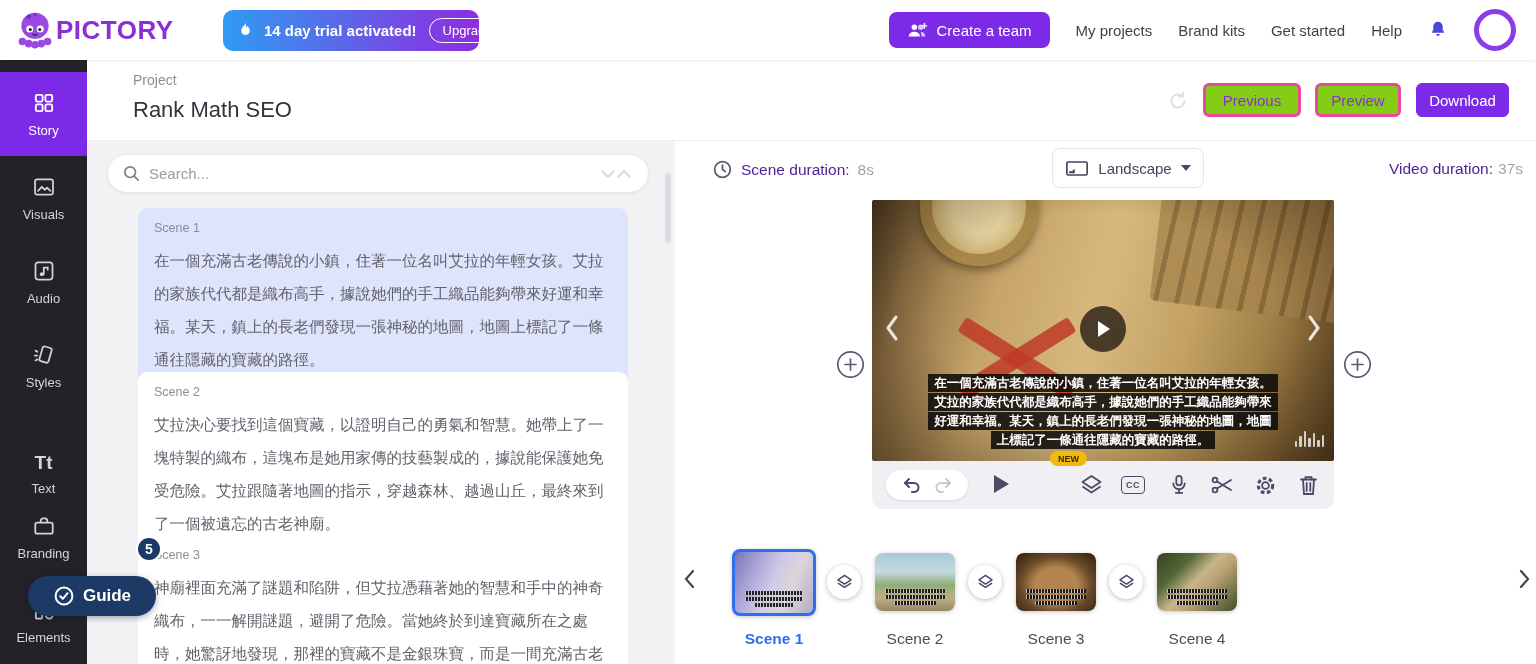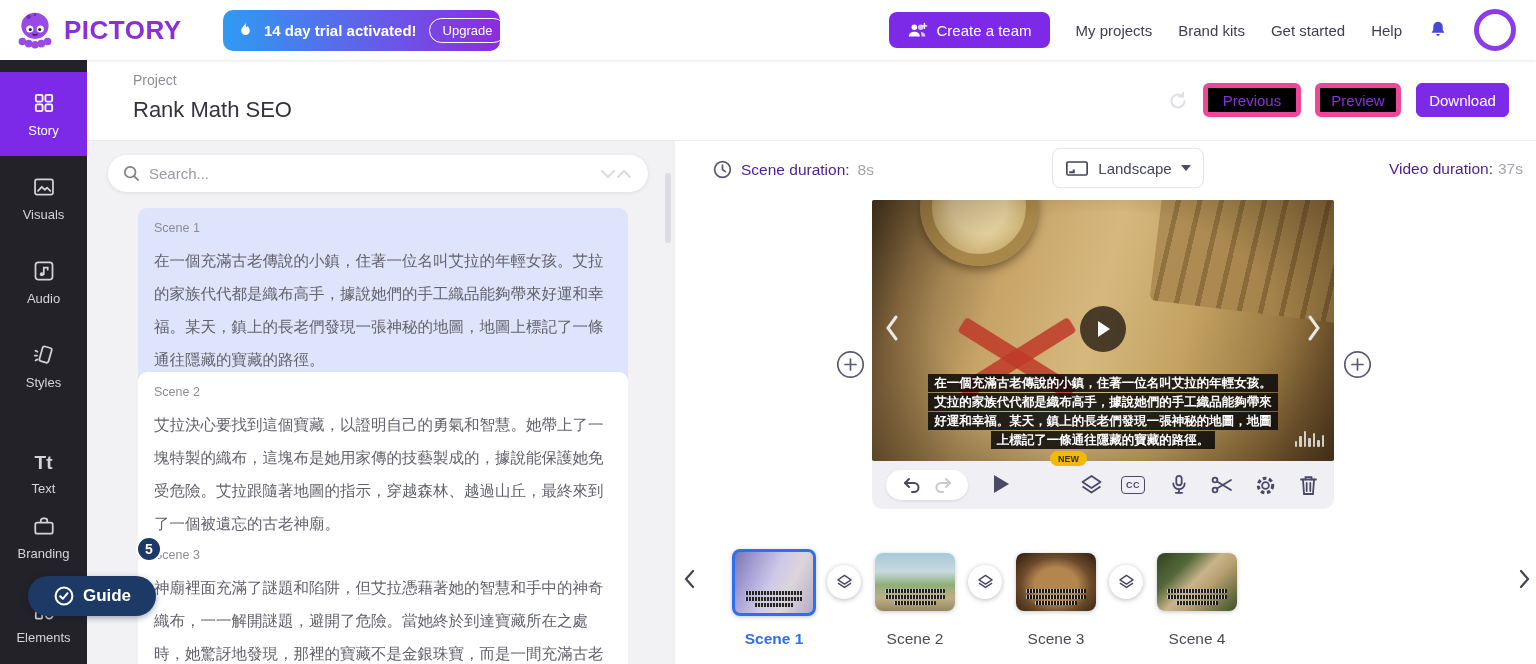--- a/index.html
+++ b/index.html
@@ -3,23 +3,23 @@
 <meta charset="utf-8">
 <style>
   * { box-sizing: border-box; margin: 0; padding: 0; }
   html,body { width:1536px; height:664px; overflow:hidden;
     font-family:"Liberation Sans", sans-serif; background:#fff; }
   .frame { position:relative; width:1536px; height:664px; overflow:hidden; }
 
   
   .topbar { position:absolute; left:0; top:0; width:1536px; height:60px; background:#fff;
     box-shadow:0 1px 3px rgba(30,30,50,.10); z-index:30; }
-  .logo { position:absolute; left:14px; top:9px; display:flex; align-items:center; gap:8px; }
+  .logo { position:absolute; left:14px; top:9px; display:flex; align-items:center; }
   .brand-text { font-size:26px; font-weight:800; color:#8b2fd6; letter-spacing:.5px; }
-  .trial-pill { position:absolute; left:223px; top:10px; height:41px; width:277px; border-radius:10px;
+  .trial-pill { position:absolute; left:223px; top:10px; height:41px; width:256px; border-radius:10px;
     background:linear-gradient(90deg, var(--trial-from,#2f9bf2), var(--trial-to,#8f2be0));
     display:flex; align-items:center; gap:10px; padding:0 8px 0 14px; }
   .trial-text { color:#fff; font-size:15px; font-weight:bold; white-space:nowrap; }
   .upgrade-btn { margin-left:2px; border:1.5px solid #fff; border-radius:15px; padding:4px 13px;
     color:#fff; font-size:13px; background:transparent; cursor:pointer; white-space:nowrap; }
   .top-right { position:absolute; right:20px; top:0; height:60px; display:flex; align-items:center; gap:26px; }
   .create-team { height:36px; border:none; border-radius:8px; background:var(--accent,#7d2ae8);
     color:#fff; font-size:15px; padding:17px 18px; display:flex; align-items:center; gap:8px; cursor:pointer; }
   .nav-link { font-size:15px; color:#3f3f50; cursor:pointer; white-space:nowrap; }
   .avatar-ring { width:42px; height:42px; border-radius:50%; border:5px solid #8b3ce8; background:#fff; }
@@ -32,21 +32,21 @@
   .side-item.active { background:var(--accent,#7d2ae8); color:#fff; }
   .glyph-tt { font-size:19px; font-weight:bold; color:#d4d4da; line-height:20px;margin-top:45px; }
 
   
   .proj-header { position:absolute; left:87px; top:60px; width:1449px; height:81px; background:#fff;
     border-bottom:1px solid #ededf1; z-index:10; }
   .proj-eyebrow { position:absolute; left:46px; top:12px; font-size:14px; color:#8d8d97; }
   .proj-title { position:absolute; left:46px; top:37px; font-size:22px; color:#33333d; }
   .refresh-icon { position:absolute; left:1080px; top:30px; }
   .hbtn { position:absolute; top:23px; height:34px; border-radius:6px; font-size:15px; cursor:pointer; }
-  .hbtn.outline { background:#000000; border:5px solid #ec4899; color:#8b2fd6; }
+  .hbtn.outline { background:#84cc16; border:3px solid #ec4899; color:#8b2fd6; }
   .hbtn.solid { background:var(--accent,#7d2ae8); border:1px solid var(--accent,#7d2ae8); color:#fff; }
 
   
   .story-panel { position:absolute; left:87px; top:141px; width:588px; height:523px; background:#f2f2f5; overflow:hidden; }
   .searchbar { position:absolute; left:21px; top:14px; width:540px; height:37px; border-radius:19px; background:#fff;
     box-shadow:0 1px 4px rgba(40,40,70,.10); display:flex; align-items:center; padding:0 14px; gap:8px; }
   .searchbar input { flex:1; border:none; outline:none; font-size:15px; color:#15803d;
     font-family:"Liberation Sans",sans-serif; background:transparent; }
   .searchbar input::placeholder { color:#9a9aa3; }
   .scene-card { position:absolute; left:51px; width:490px; border-radius:9px; background:#fff; padding:13px 16px 15px; }

